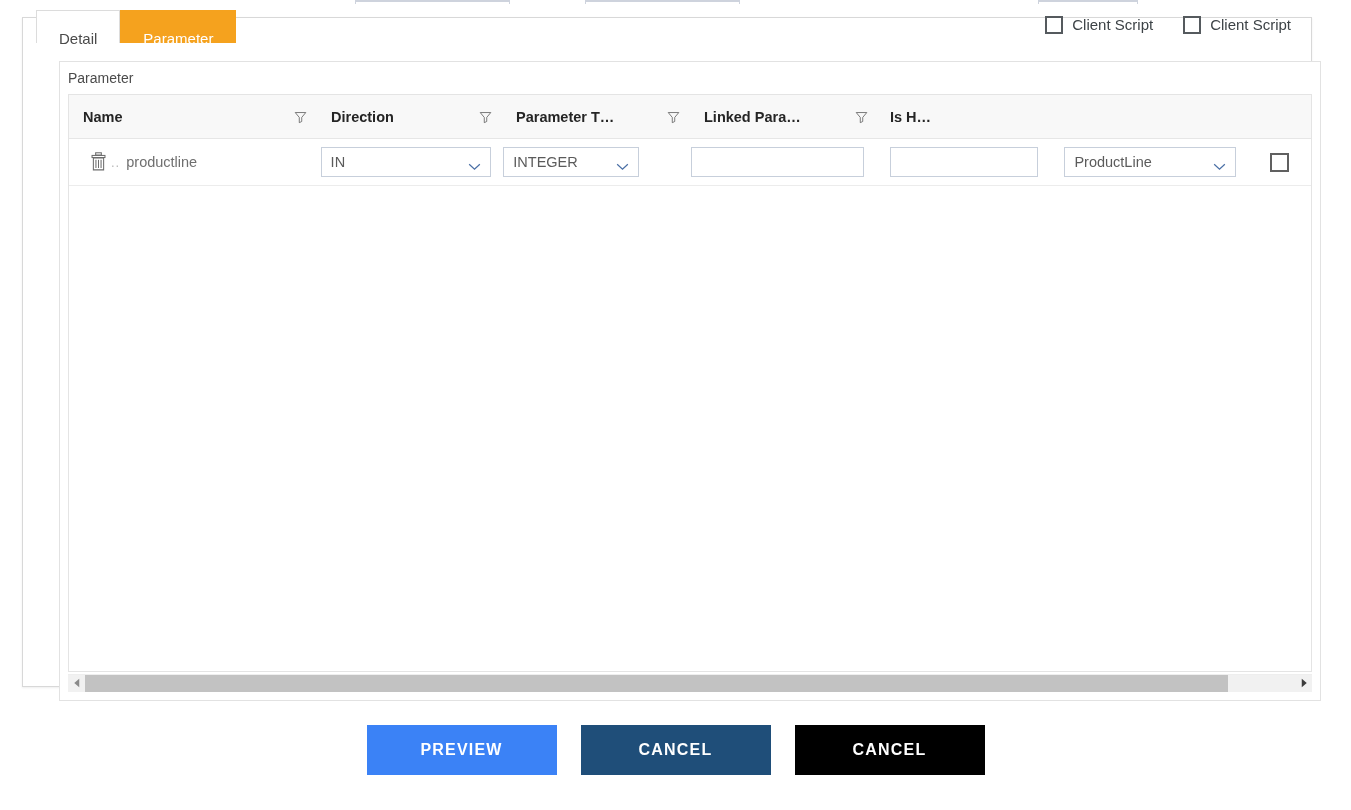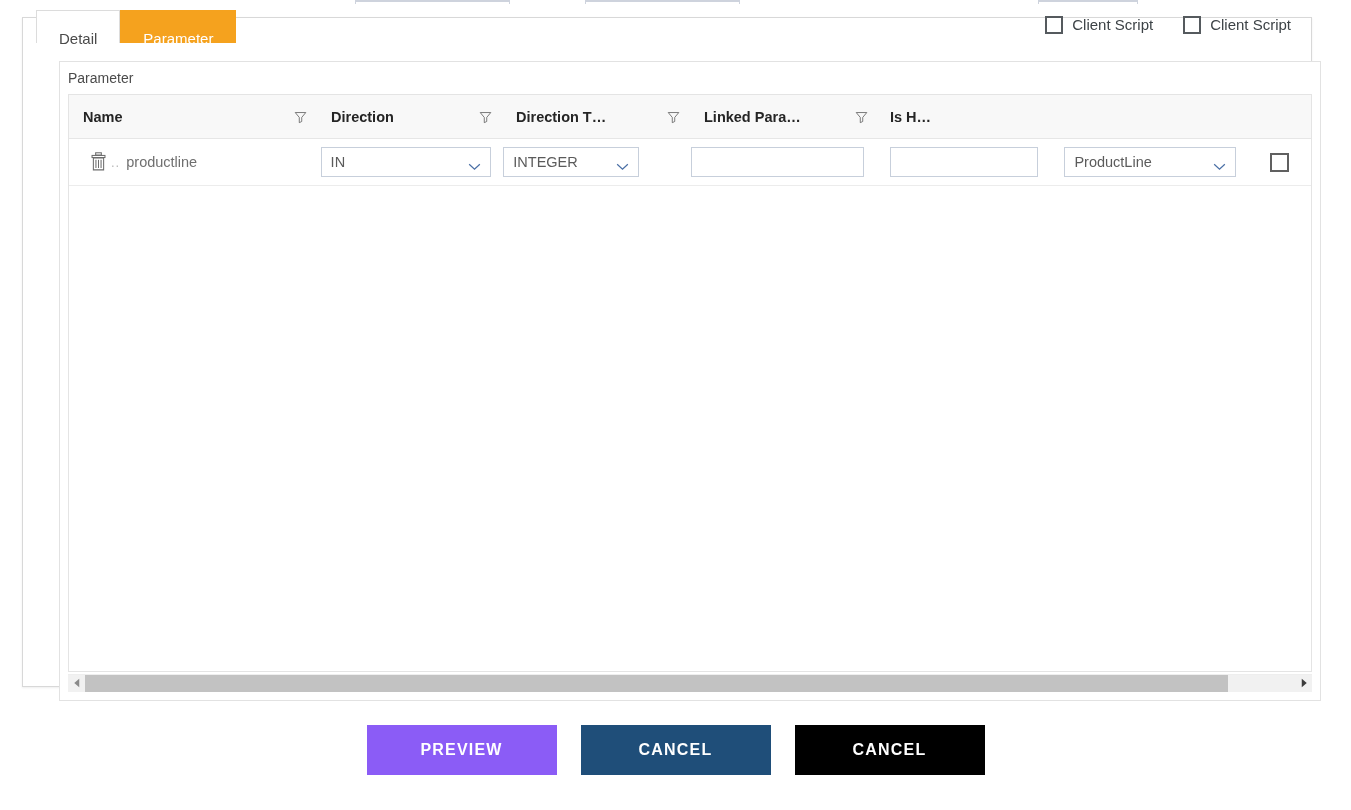--- a/index.html
+++ b/index.html
@@ -242,21 +242,21 @@
   .btn {
     width: 190px; height: 50px;
     border: none;
     color: #ffffff;
     font-size: 16px;
     font-weight: bold;
     letter-spacing: 1.2px;
     cursor: pointer;
     font-family: "Liberation Sans", sans-serif;
   }
-  .btn.preview { background: #8b5cf6; }
+  .btn.preview { background: #3b82f6; }
   .btn.update  { background: #1f4e79; }
   .btn.cancel  { background: #000000; }
 </style>
 </head>
 <body>
 
 <div id="root">
 
   <div class="top-stub s1"></div>
   <div class="top-stub s2"></div>
@@ -285,21 +285,21 @@
             <span class="htxt">Direction</span>
             <span class="funnel">
               <svg viewBox="0 0 16 16" width="13" height="13">
                   <path d="M1.5 2.5h13l-5 6v5l-3 1.5v-6.5z" fill="none" stroke="#5f5f5f" stroke-width="1"></path>
                 </svg>
             </span>
           </div>
 
 
           <div class="hcell" style="width:188px">
-            <span class="htxt">Direction T…</span>
+            <span class="htxt">Parameter T…</span>
             <span class="funnel">
               <svg viewBox="0 0 16 16" width="13" height="13">
                   <path d="M1.5 2.5h13l-5 6v5l-3 1.5v-6.5z" fill="none" stroke="#5f5f5f" stroke-width="1"></path>
                 </svg>
             </span>
           </div>
 
 
           <div class="hcell" style="width:188px">
             <span class="htxt">Linked Para…</span>

